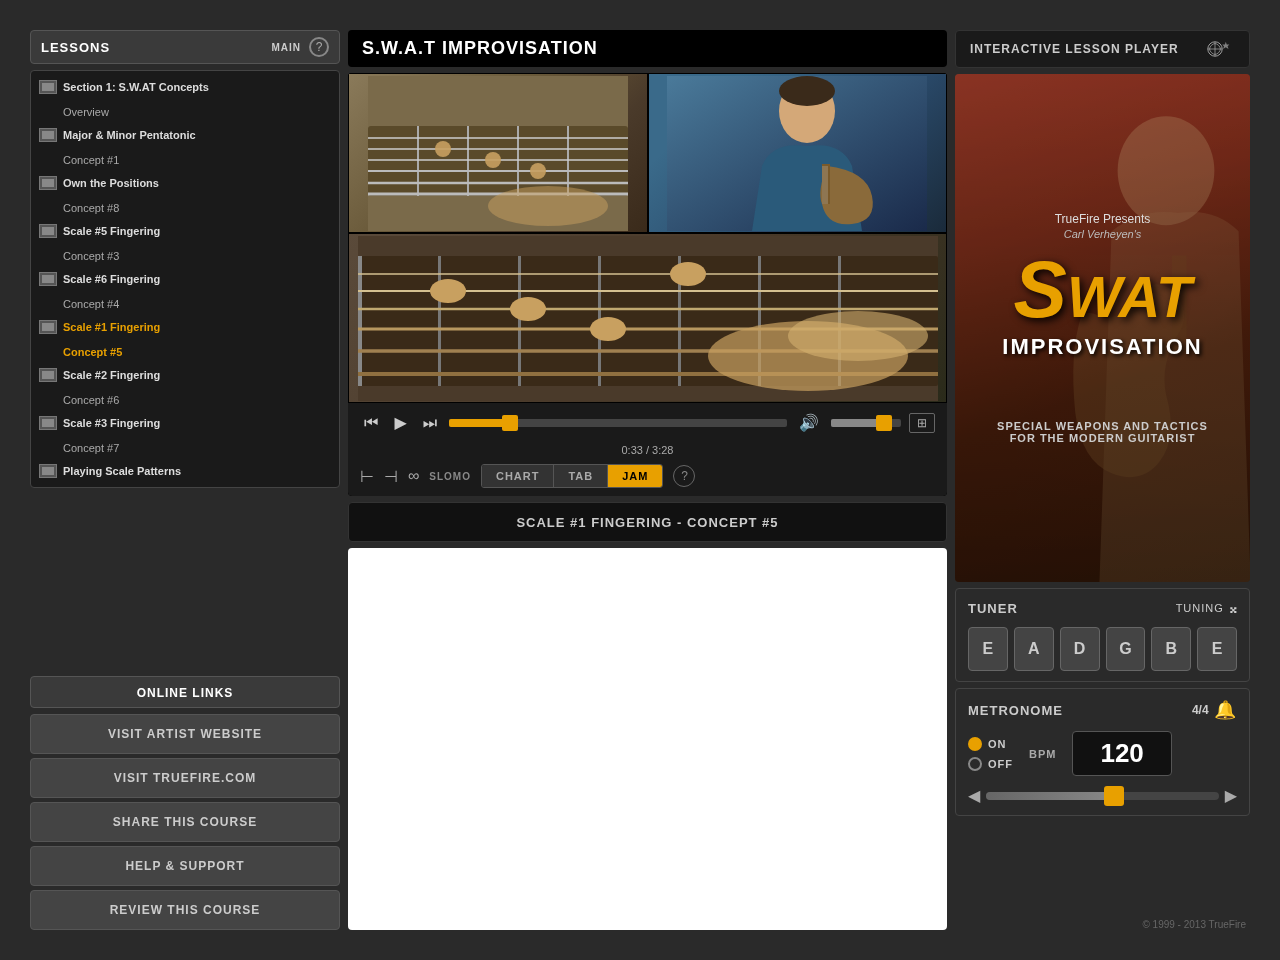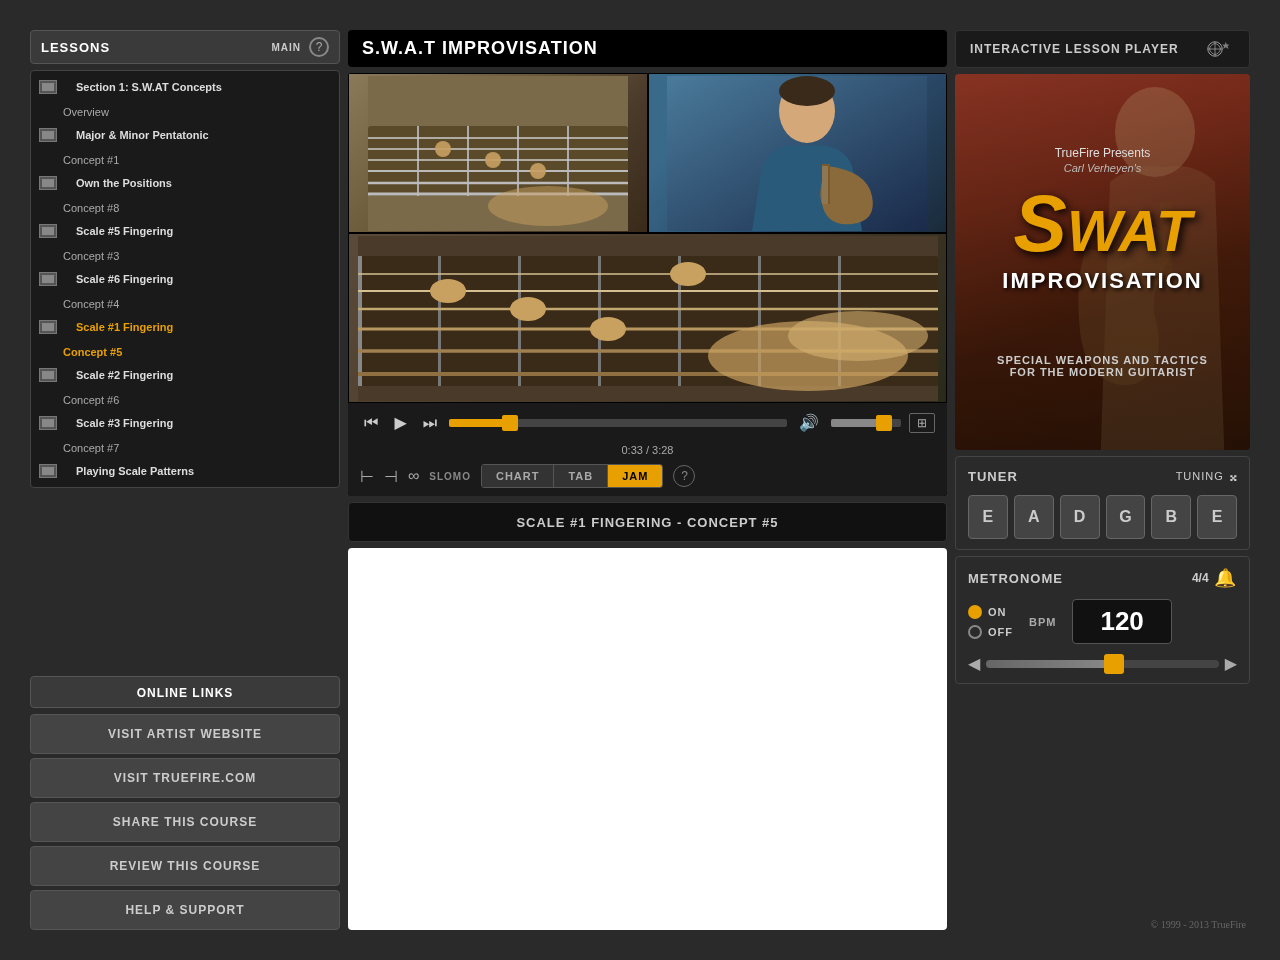--- a/index.html
+++ b/index.html
@@ -68,21 +68,21 @@
       border: 1px solid #444;
       border-radius: 4px;
       flex: 1;
       overflow-y: auto;
       padding: 4px 0;
     }
     .lesson-section {
       display: flex;
       align-items: center;
       padding: 5px 8px;
-      gap: 19px;
+      gap: 6px;
       cursor: pointer;
     }
     .lesson-icon {
       width: 18px;
       height: 14px;
       background: #555;
       border: 1px solid #777;
       flex-shrink: 0;
       display: flex;
       align-items: center;
@@ -379,21 +379,21 @@
       justify-content: center;
     }
     .truefire-logo svg {
       width: 36px;
       height: 18px;
     }
     .course-cover {
       border-radius: 4px;
       overflow: hidden;
       background: linear-gradient(160deg, #8a3a2a 0%, #6a2a1a 30%, #3a1a0a 60%, #2a1505 100%);
-      height: 376px;
+      height: 508px;
       display: flex;
       flex-direction: column;
       align-items: center;
       justify-content: center;
       position: relative;
       padding: 10px;
     }
 
     
     .tuner-section {
@@ -553,21 +553,20 @@
       font-size: 16px;
       cursor: pointer;
     }
 
     .footer-text {
       color: #666;
       font-size: 10px;
       text-align: right;
       padding-right: 4px;
       margin-top: auto;
-      font-family: Liberation Serif, serif;
     }
 
     
     .lessons-list-wrapper {
       position: relative;
       flex: 1;
       overflow: hidden;
     }
   </style>
 </head>
@@ -650,22 +649,22 @@
     </div>
 
     <div class="online-links-header">
       <span class="online-links-title">ONLINE LINKS</span>
     </div>
 
     <div id="link-buttons" style="display:flex;flex-direction:column;gap:4px;">
         <div class="link-button">VISIT ARTIST WEBSITE</div>
         <div class="link-button">VISIT TRUEFIRE.COM</div>
         <div class="link-button">SHARE THIS COURSE</div>
+        <div class="link-button">HELP &amp; SUPPORT</div>
         <div class="link-button">REVIEW THIS COURSE</div>
-        <div class="link-button">HELP &amp; SUPPORT</div>
       </div>
   </div>
 
   <div class="center-panel">
     <div class="video-header">
       <span class="video-title">S.W.A.T IMPROVISATION</span>
     </div>
 
     <div class="video-area">
       <div class="video-grid">

